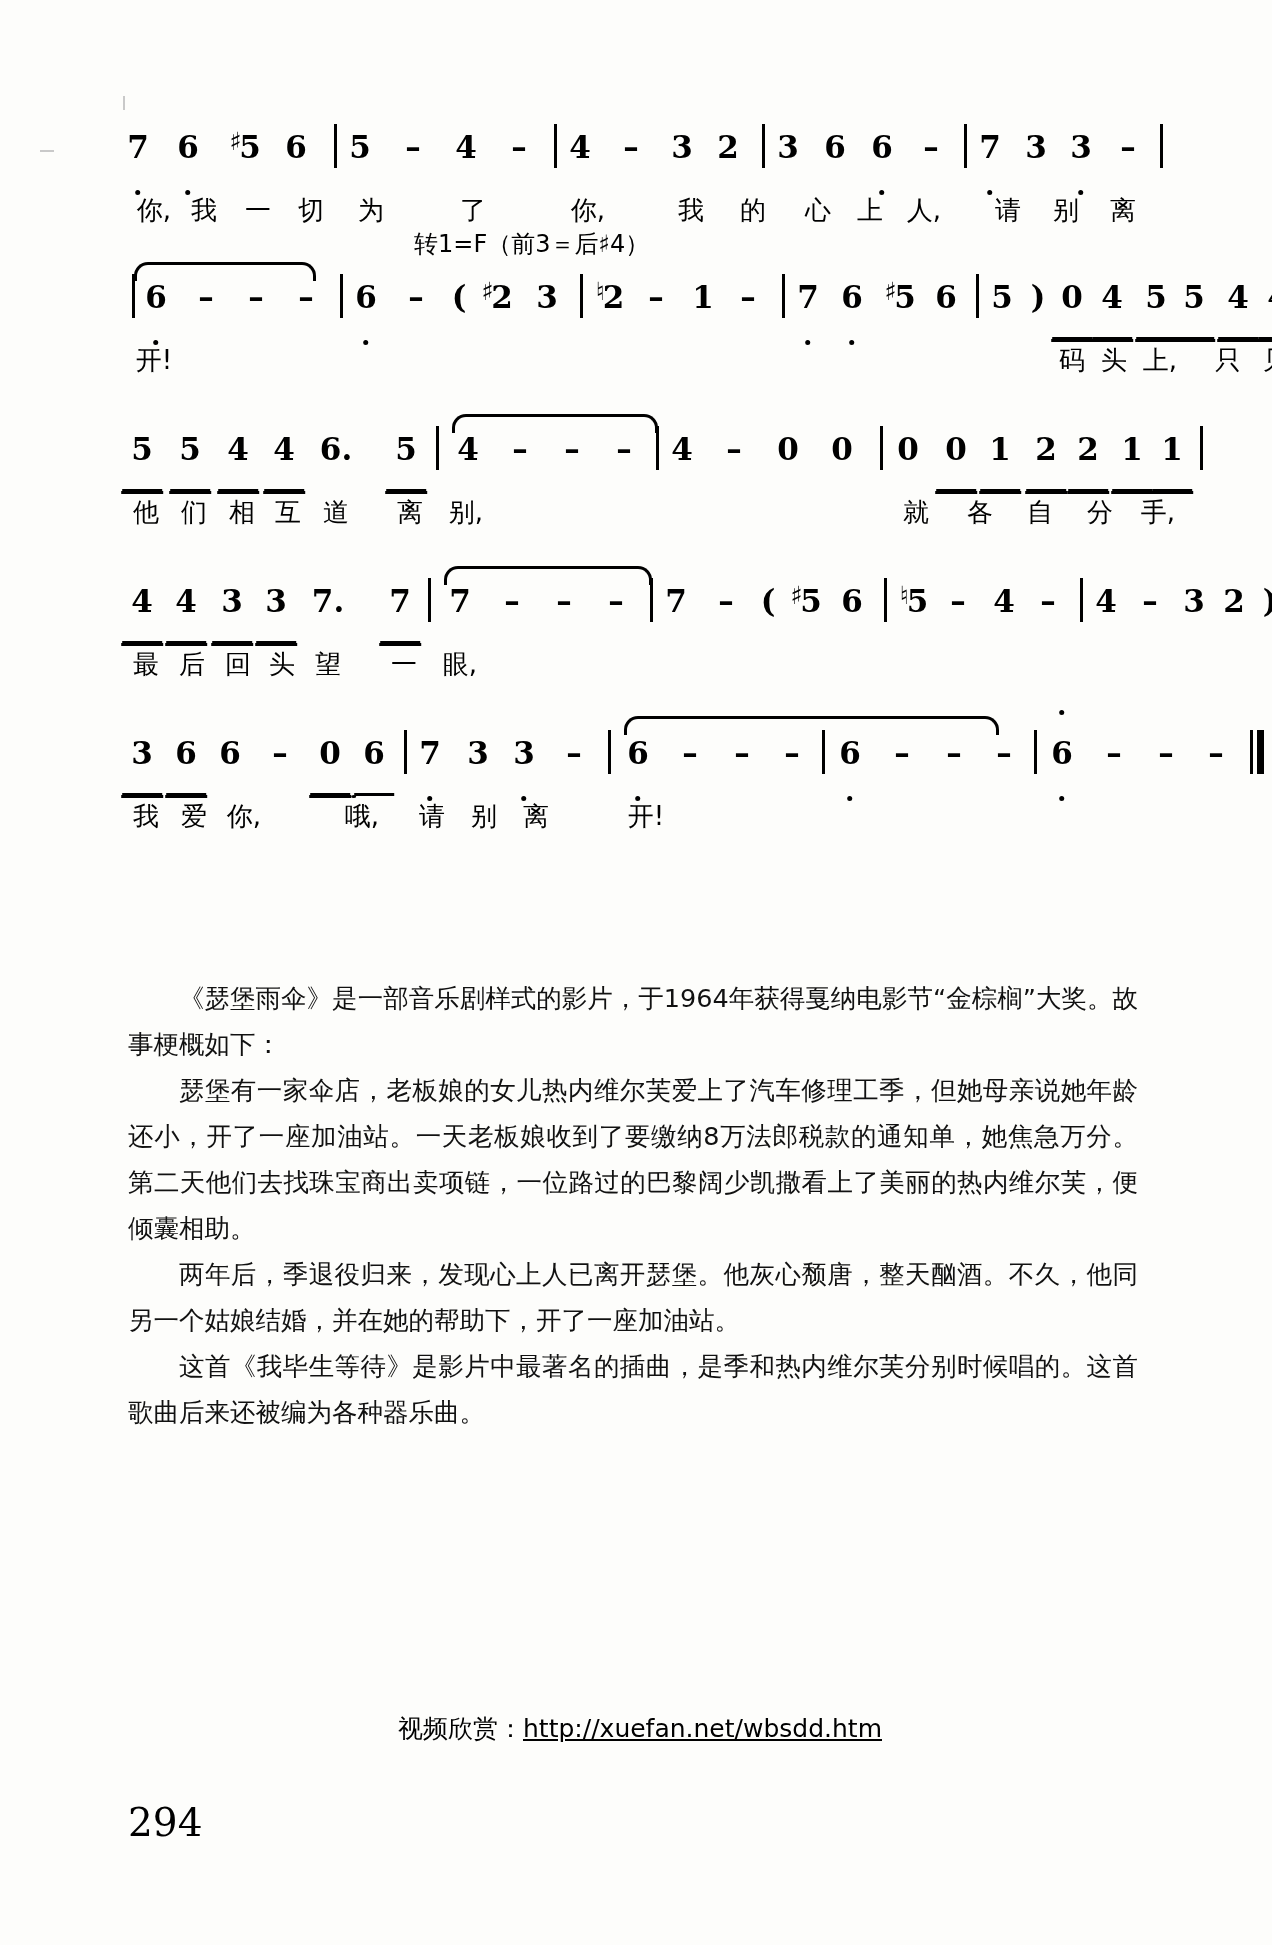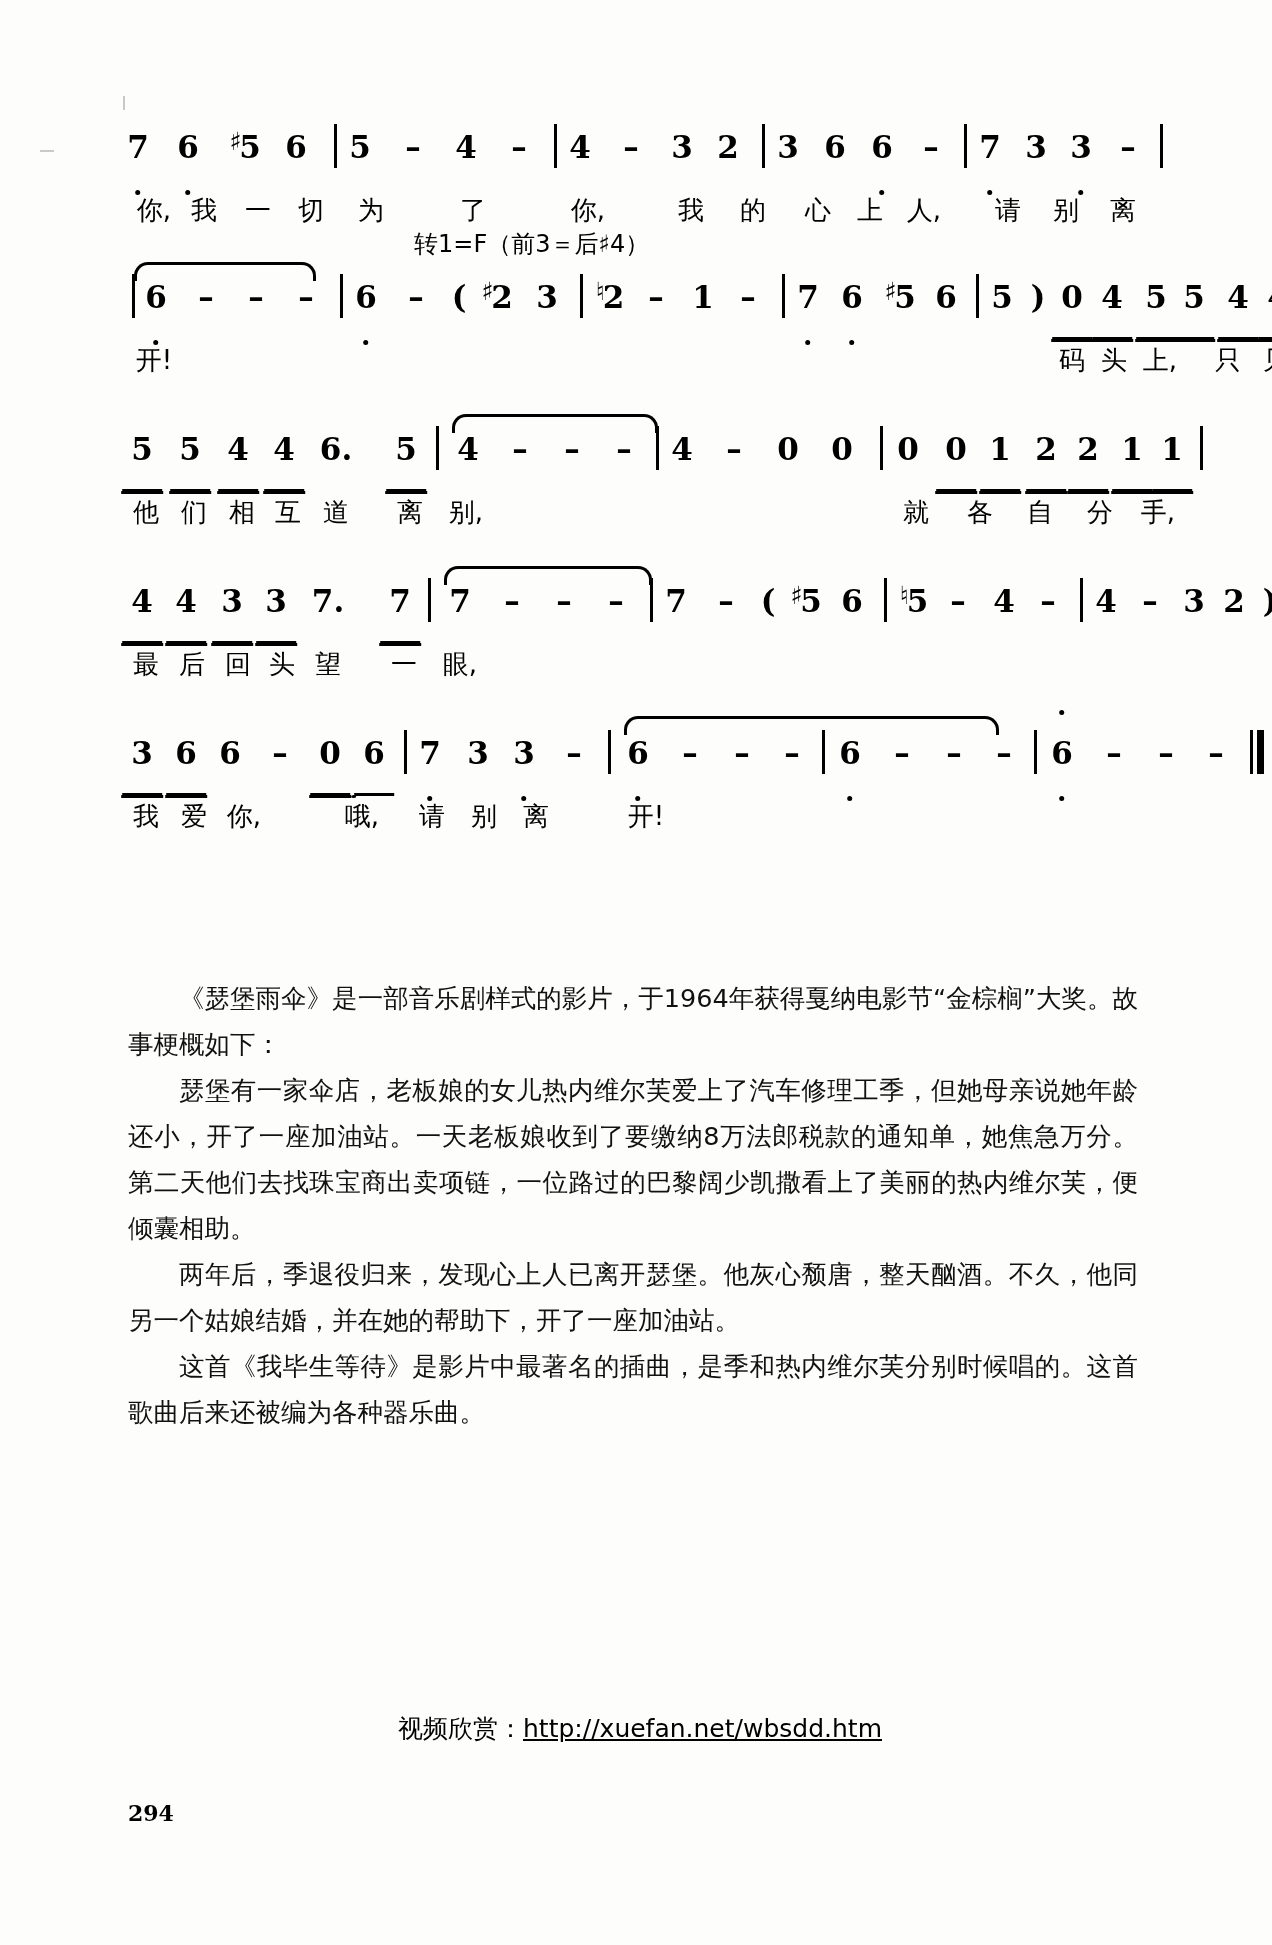--- a/index.html
+++ b/index.html
@@ -172,22 +172,22 @@
   }
   .videoline .url {
     text-decoration: underline;
     color: #000;
   }
   .pageno {
     position: absolute;
     left: 128px;
     top: 1800px;
     font-family: "DejaVu Serif", "Liberation Serif", serif;
-    font-size: 22px;
-    font-weight: bold;
+    font-size: 39px;
+    font-weight: normal;
   }
   .marktick {
     position: absolute;
     width: 2px;
     height: 14px;
     background: #c9c9c9;
   }
 </style>
 </head>
 <body>

